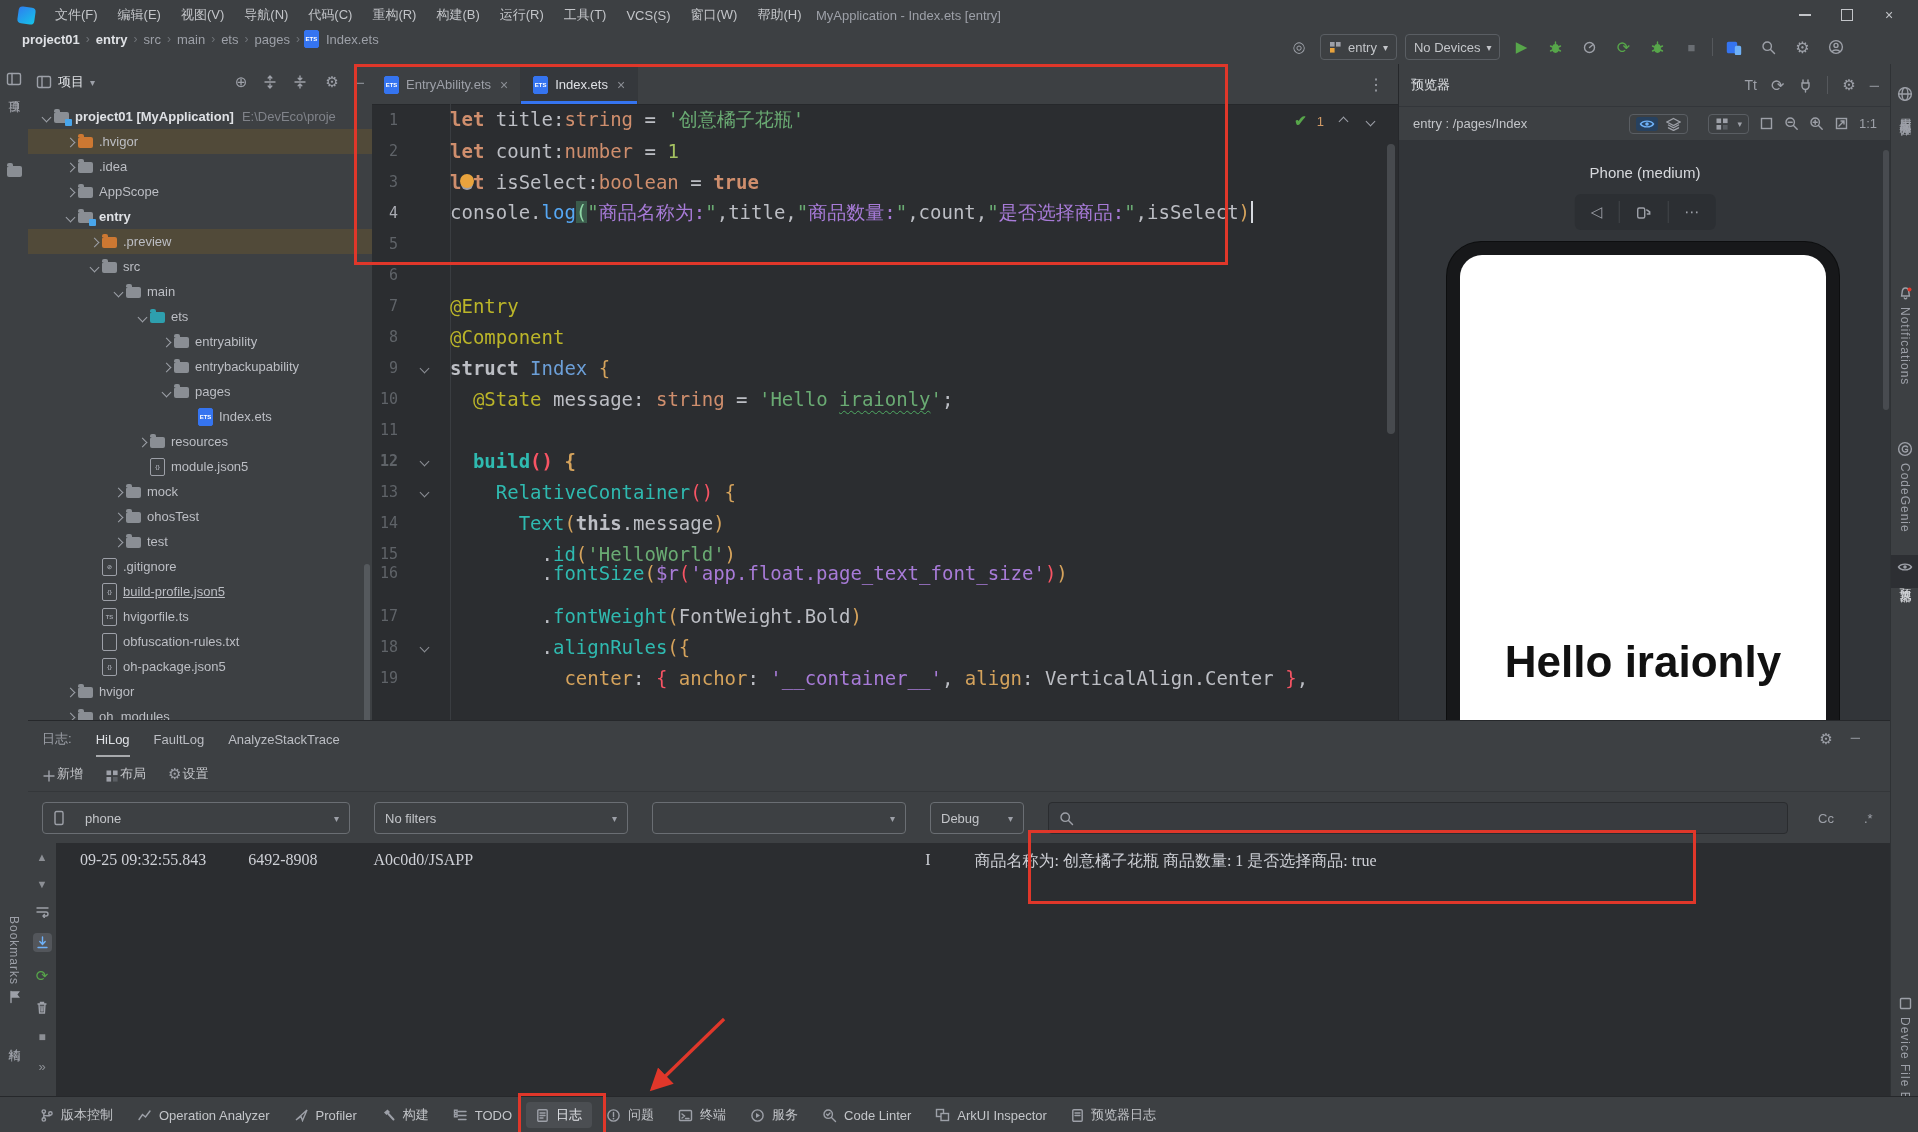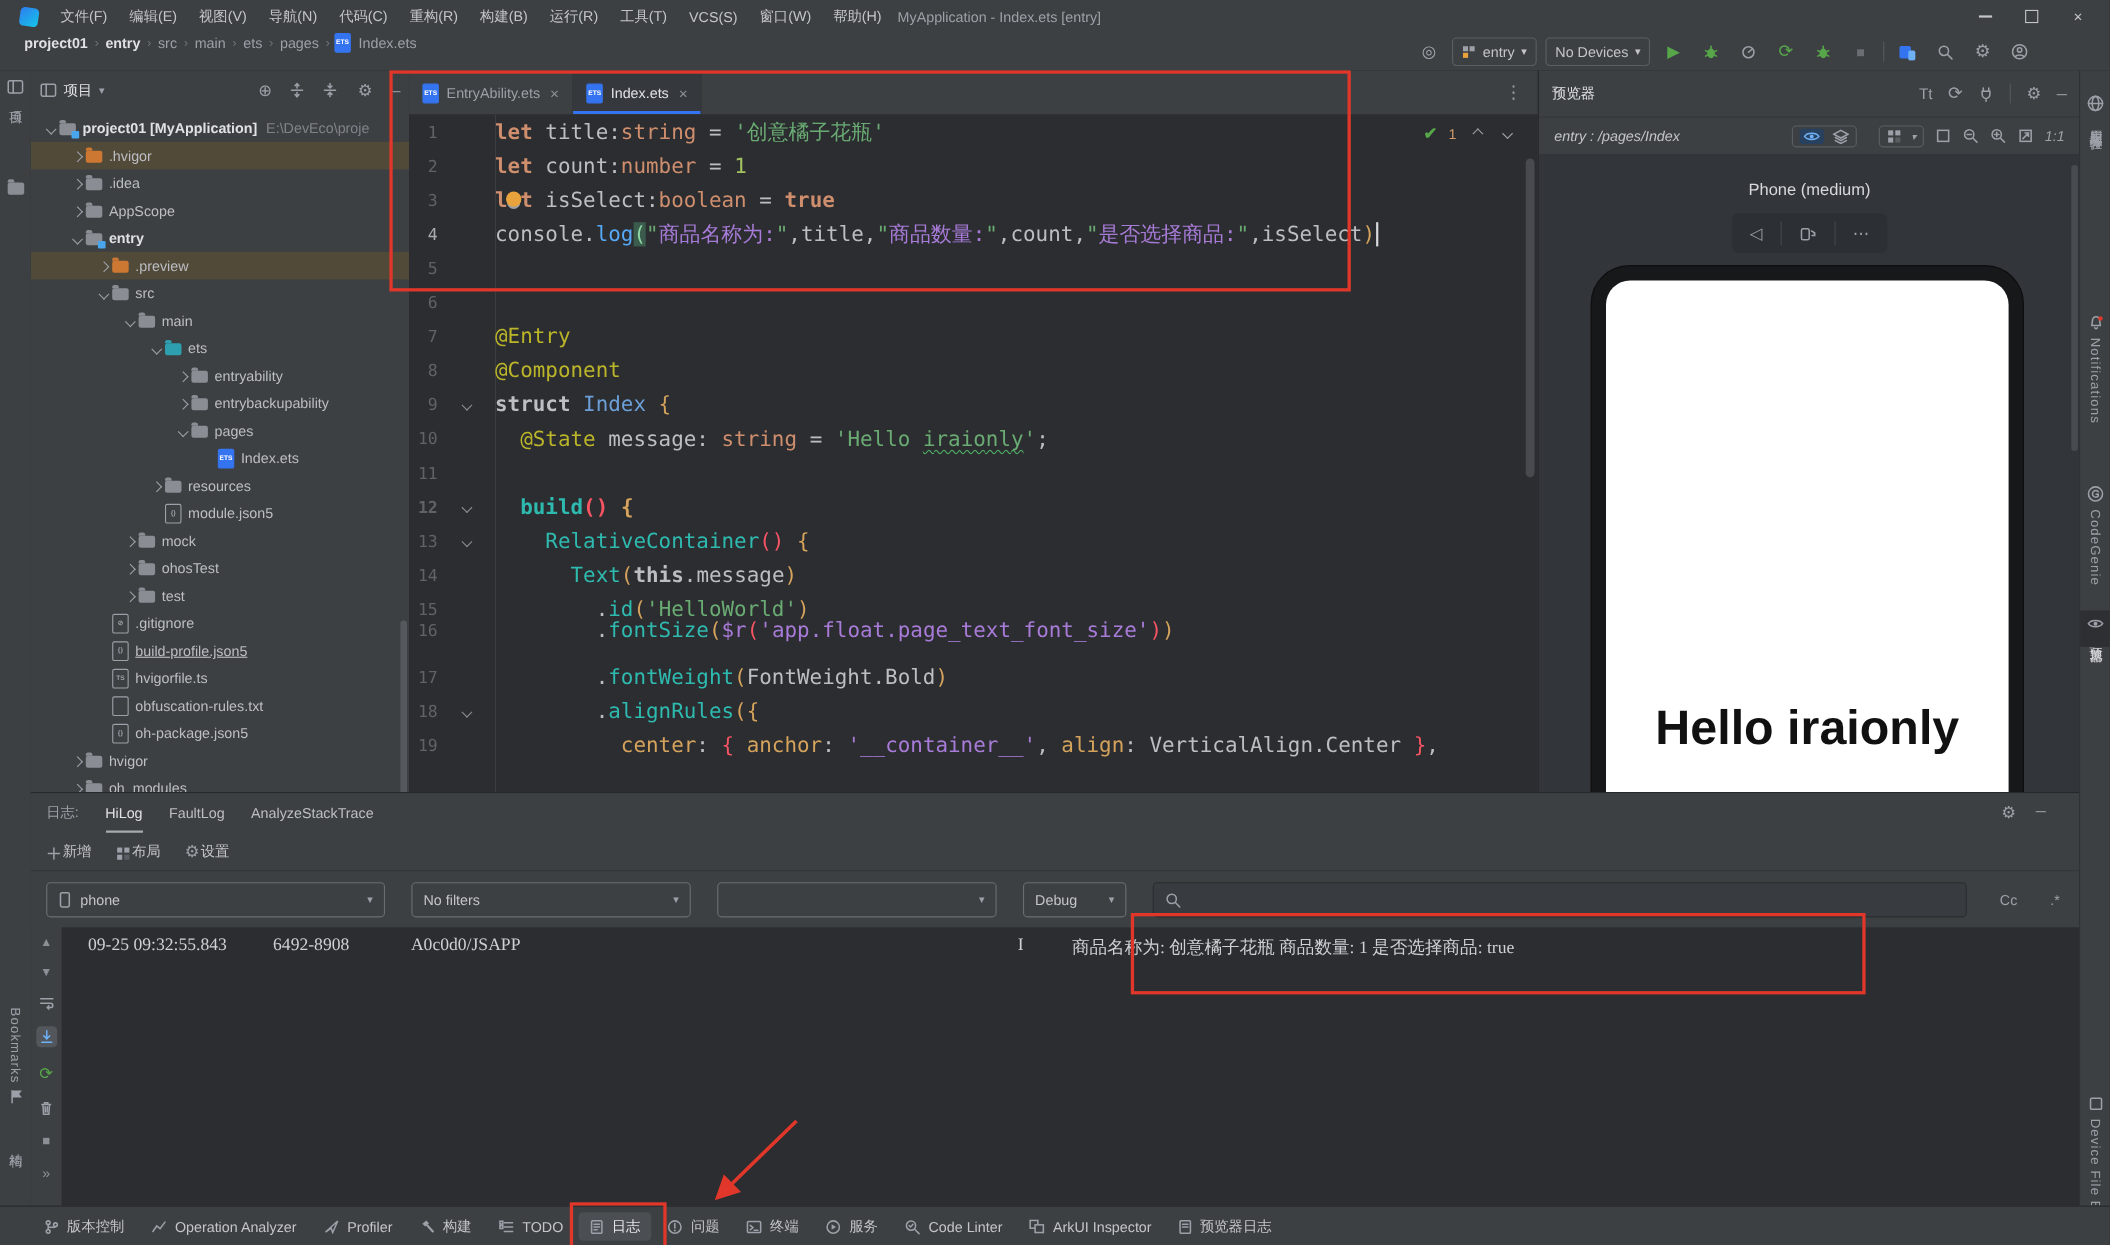--- a/index.html
+++ b/index.html
@@ -88,21 +88,21 @@
   .inspect{position:absolute;right:24px;top:8px;display:flex;align-items:center;gap:10px;color:#9da0a8;}
   .inspect .chk{color:#57a64a;font-size:15px;font-weight:bold;}
   .inspect .cnt{color:#d19a66;}
   .edscroll{position:absolute;right:3px;top:40px;width:8px;height:290px;background:#6a6e73;opacity:.45;border-radius:4px;}
 
   
   .previewp{left:1398px;top:64px;width:492px;height:656px;background:#3d4043;border-left:1px solid #26282b;}
   .pvhead{height:42px;display:flex;align-items:center;padding:0 12px;border-bottom:1px solid #33363a;}
   .pvhead .ttl{color:#dfe1e5;}
   .pvicons{margin-left:auto;display:flex;align-items:center;gap:14px;color:#9da0a8;}
-  .pvrow2{height:33px;display:flex;align-items:center;padding:0 14px;border-bottom:1px solid #33363a;color:#c3c5c9;font-style:italic;}
+  .pvrow2{height:33px;display:flex;align-items:center;padding:0 14px;border-bottom:1px solid #33363a;color:#c3c5c9;}
   .pvrow2 .grp{display:flex;align-items:center;gap:8px;border:1px solid #5a5e63;border-radius:4px;padding:2px 6px;margin-left:10px;}
   .pvrow2 .right{margin-left:auto;display:flex;align-items:center;gap:10px;color:#9da0a8;}
   .eyebox{background:#27415f;border-radius:3px;padding:1px 3px;display:flex;}
   .pvcontent{position:absolute;left:0;top:76px;width:492px;height:580px;background:#323539;overflow:hidden;}
   .devlabel{position:absolute;left:0;top:24px;width:100%;text-align:center;color:#d7d9dd;font-size:15px;}
   .minibar{position:absolute;left:50%;transform:translateX(-50%);top:54px;height:36px;background:#2c2f33;border-radius:6px;display:flex;align-items:center;color:#9da0a8;}
   .minibar .cell{padding:0 16px;height:22px;display:flex;align-items:center;border-right:1px solid #43464a;font-size:15px;}
   .minibar .cell:last-child{border-right:none;}
   .phone{position:absolute;left:48px;top:102px;width:392px;height:490px;background:#17181a;border-radius:34px 34px 0 0;box-shadow:0 0 0 1px #0d0e0f;}
   .screen{position:absolute;left:13px;top:13px;width:366px;height:478px;background:#ffffff;border-radius:22px 22px 0 0;display:flex;align-items:flex-start;justify-content:center;}
@@ -117,21 +117,21 @@
   
   .bottom{left:28px;top:720px;width:1862px;height:376px;background:#3d4043;border-top:1px solid #26282b;overflow:hidden;}
   .btabs{height:36px;display:flex;align-items:center;gap:24px;padding:0 14px;}
   .btab{color:#bcbec4;height:36px;display:flex;align-items:center;}
   .btab.active{color:#dfe1e5;box-shadow:inset 0 -2px 0 #a8aaad;}
   .btabs .lbl0{color:#9da0a8;}
   .btabs .rightic{margin-left:auto;display:flex;gap:18px;color:#9da0a8;padding-right:16px;}
   .btools{height:34px;display:flex;align-items:center;gap:22px;padding:0 14px;color:#c3c5c9;}
   .btools .it{display:flex;align-items:flex-end;gap:1px;}
   .bfilters{height:52px;display:flex;align-items:center;gap:24px;padding:0 14px;border-top:1px solid #34373a;}
-  .field{height:30px;border:1px solid #6a6e73;border-radius:4px;display:flex;align-items:center;gap:8px;padding:0 10px;color:#c3c5c9;background:#3d4043;}
+  .field{height:30px;border:1px solid #6a6e73;border-radius:4px;display:flex;align-items:center;gap:20px;padding:0 10px;color:#c3c5c9;background:#3d4043;}
   .field .cararrow{margin-left:auto;}
   .searchbox{height:30px;border:1px solid #2a2c2f;background:#383b3f;border-radius:4px;display:flex;align-items:center;gap:8px;padding:0 10px;width:718px;}
   .cc{color:#9da0a8;margin-left:6px;}
   .logarea{position:absolute;left:28px;top:122px;right:0;bottom:0;background:#2b2d30;}
   .lograil{position:absolute;left:0;top:122px;width:28px;bottom:0;background:#3d4043;display:flex;flex-direction:column;align-items:center;gap:15px;padding-top:8px;color:#8c8f95;}
   .lograil .hl{background:#53565b;border-radius:4px;padding:2px;}
   .logline{position:absolute;left:24px;top:8px;display:flex;color:#ced0d6;font-size:16px;white-space:pre;}
 
   
   .statusbar{left:0;top:1096px;width:1918px;height:36px;background:#3d4043;border-top:1px solid #26282b;display:flex;align-items:center;padding-left:30px;gap:4px;}

